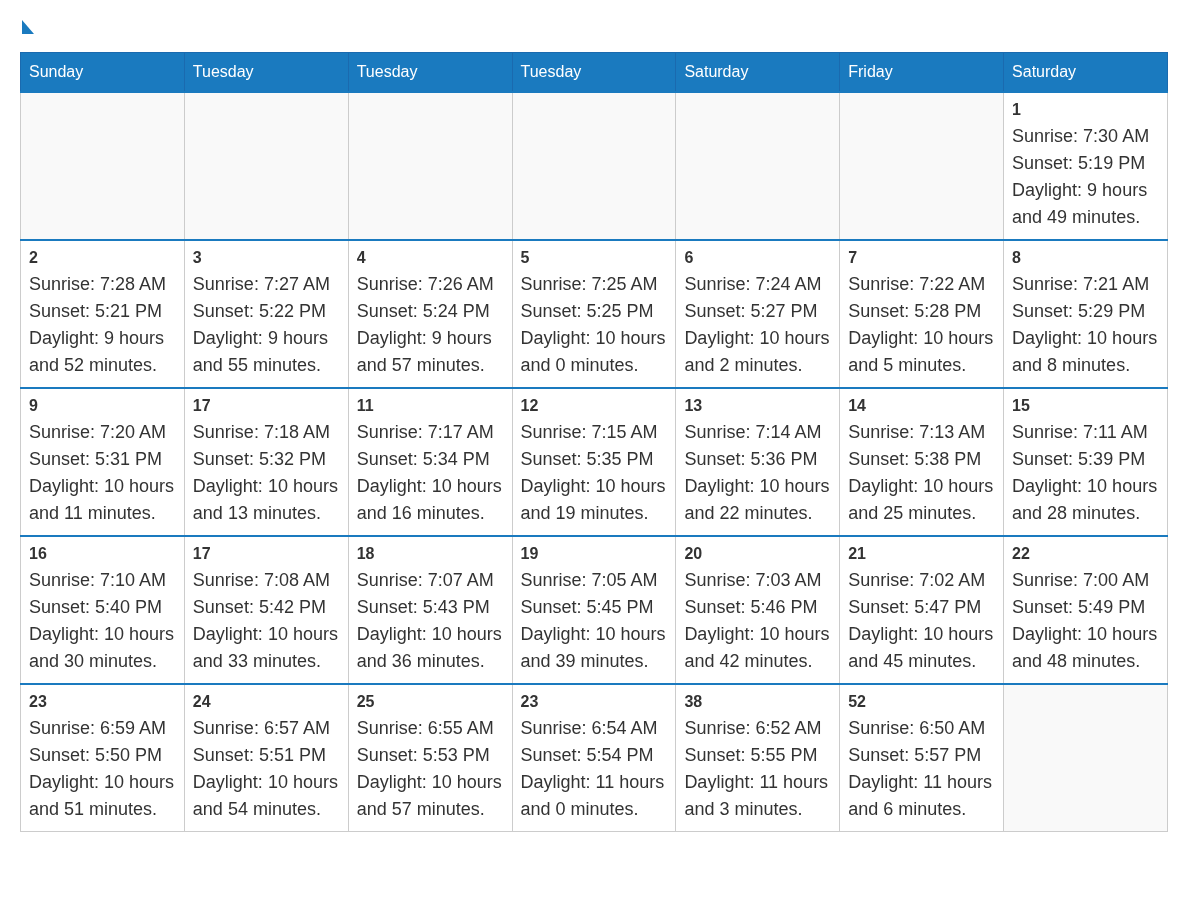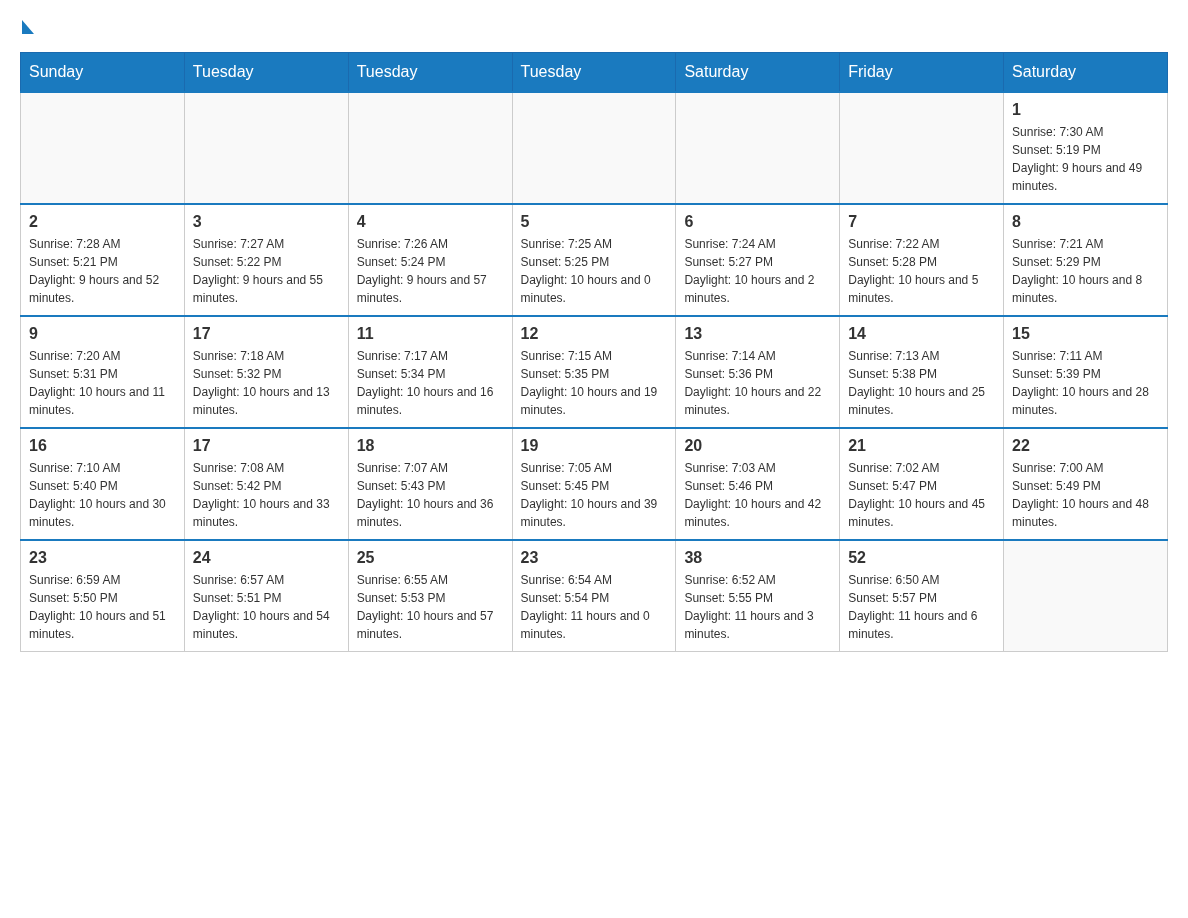--- a/index.html
+++ b/index.html
@@ -84,21 +84,21 @@
     .calendar td.empty {
       background: #f9f9f9;
     }
     .day-number {
       font-size: 16px;
       font-weight: bold;
       margin-bottom: 4px;
       color: #333;
     }
     .day-info {
-      font-size: 12px;
+      font-size: 18px;
       line-height: 1.5;
       color: #333;
     }
     .week-row td {
       border-top: 2px solid #1a7abf;
     }
   </style>
 </head>
 <body>
 

